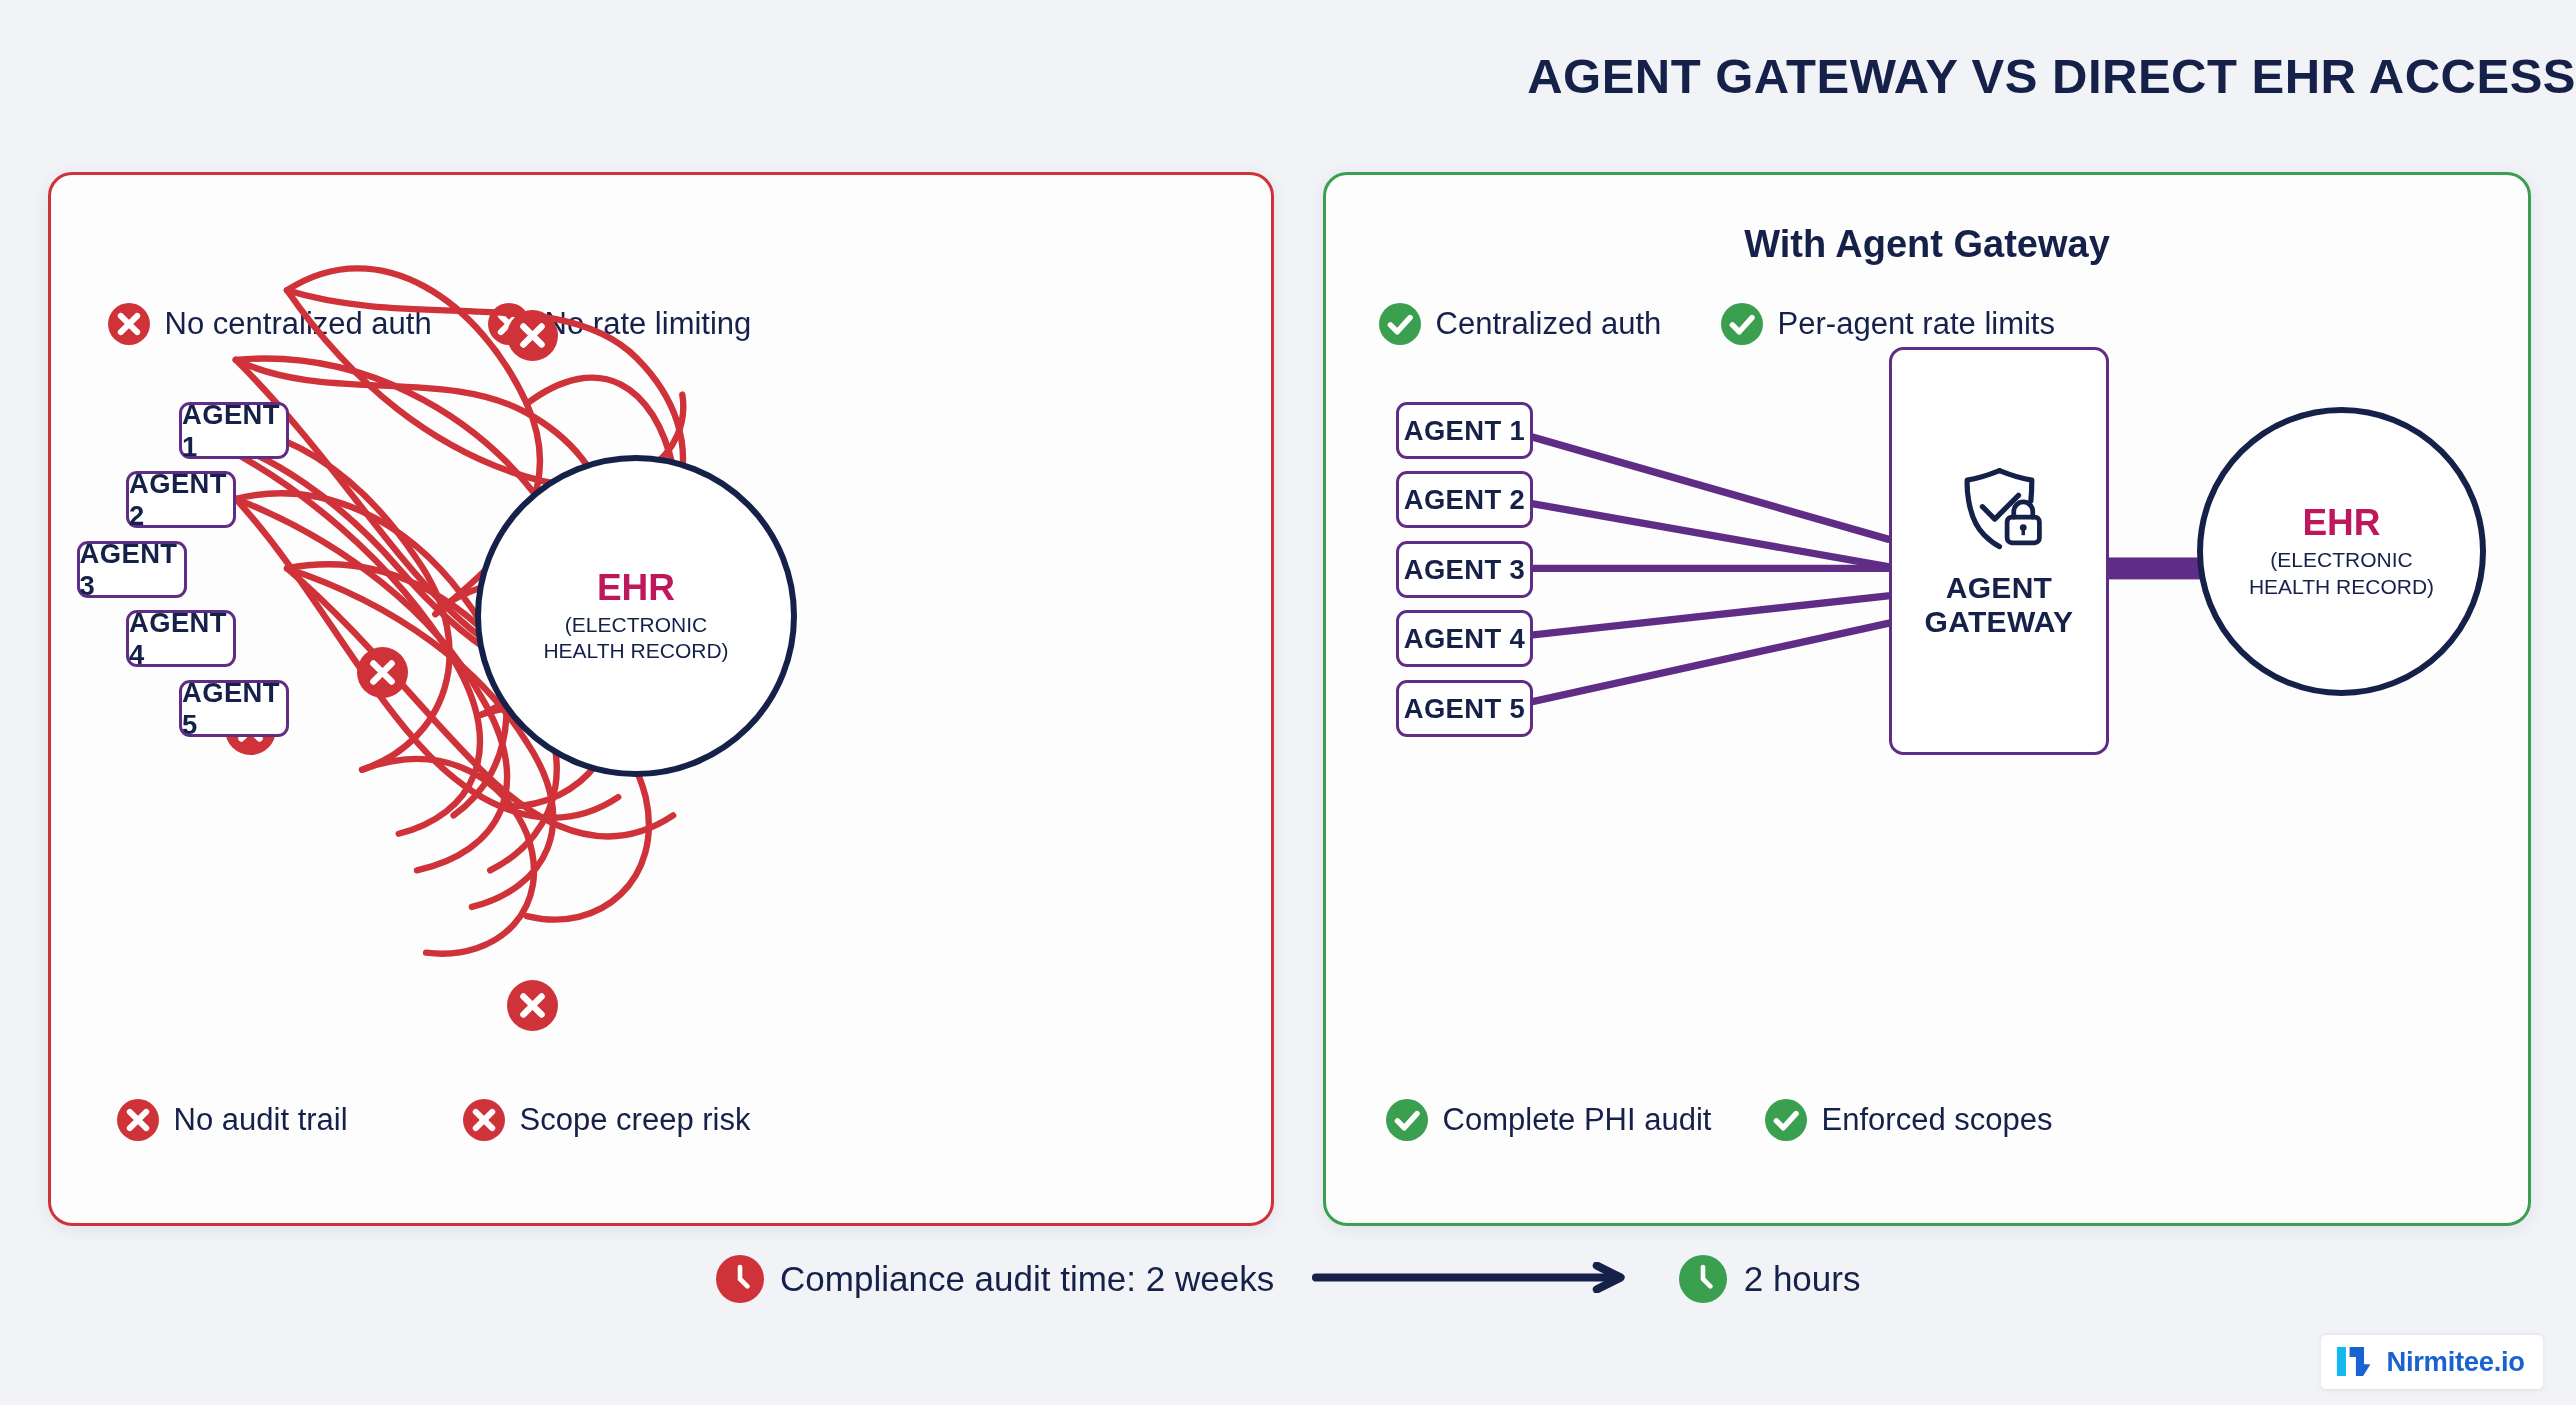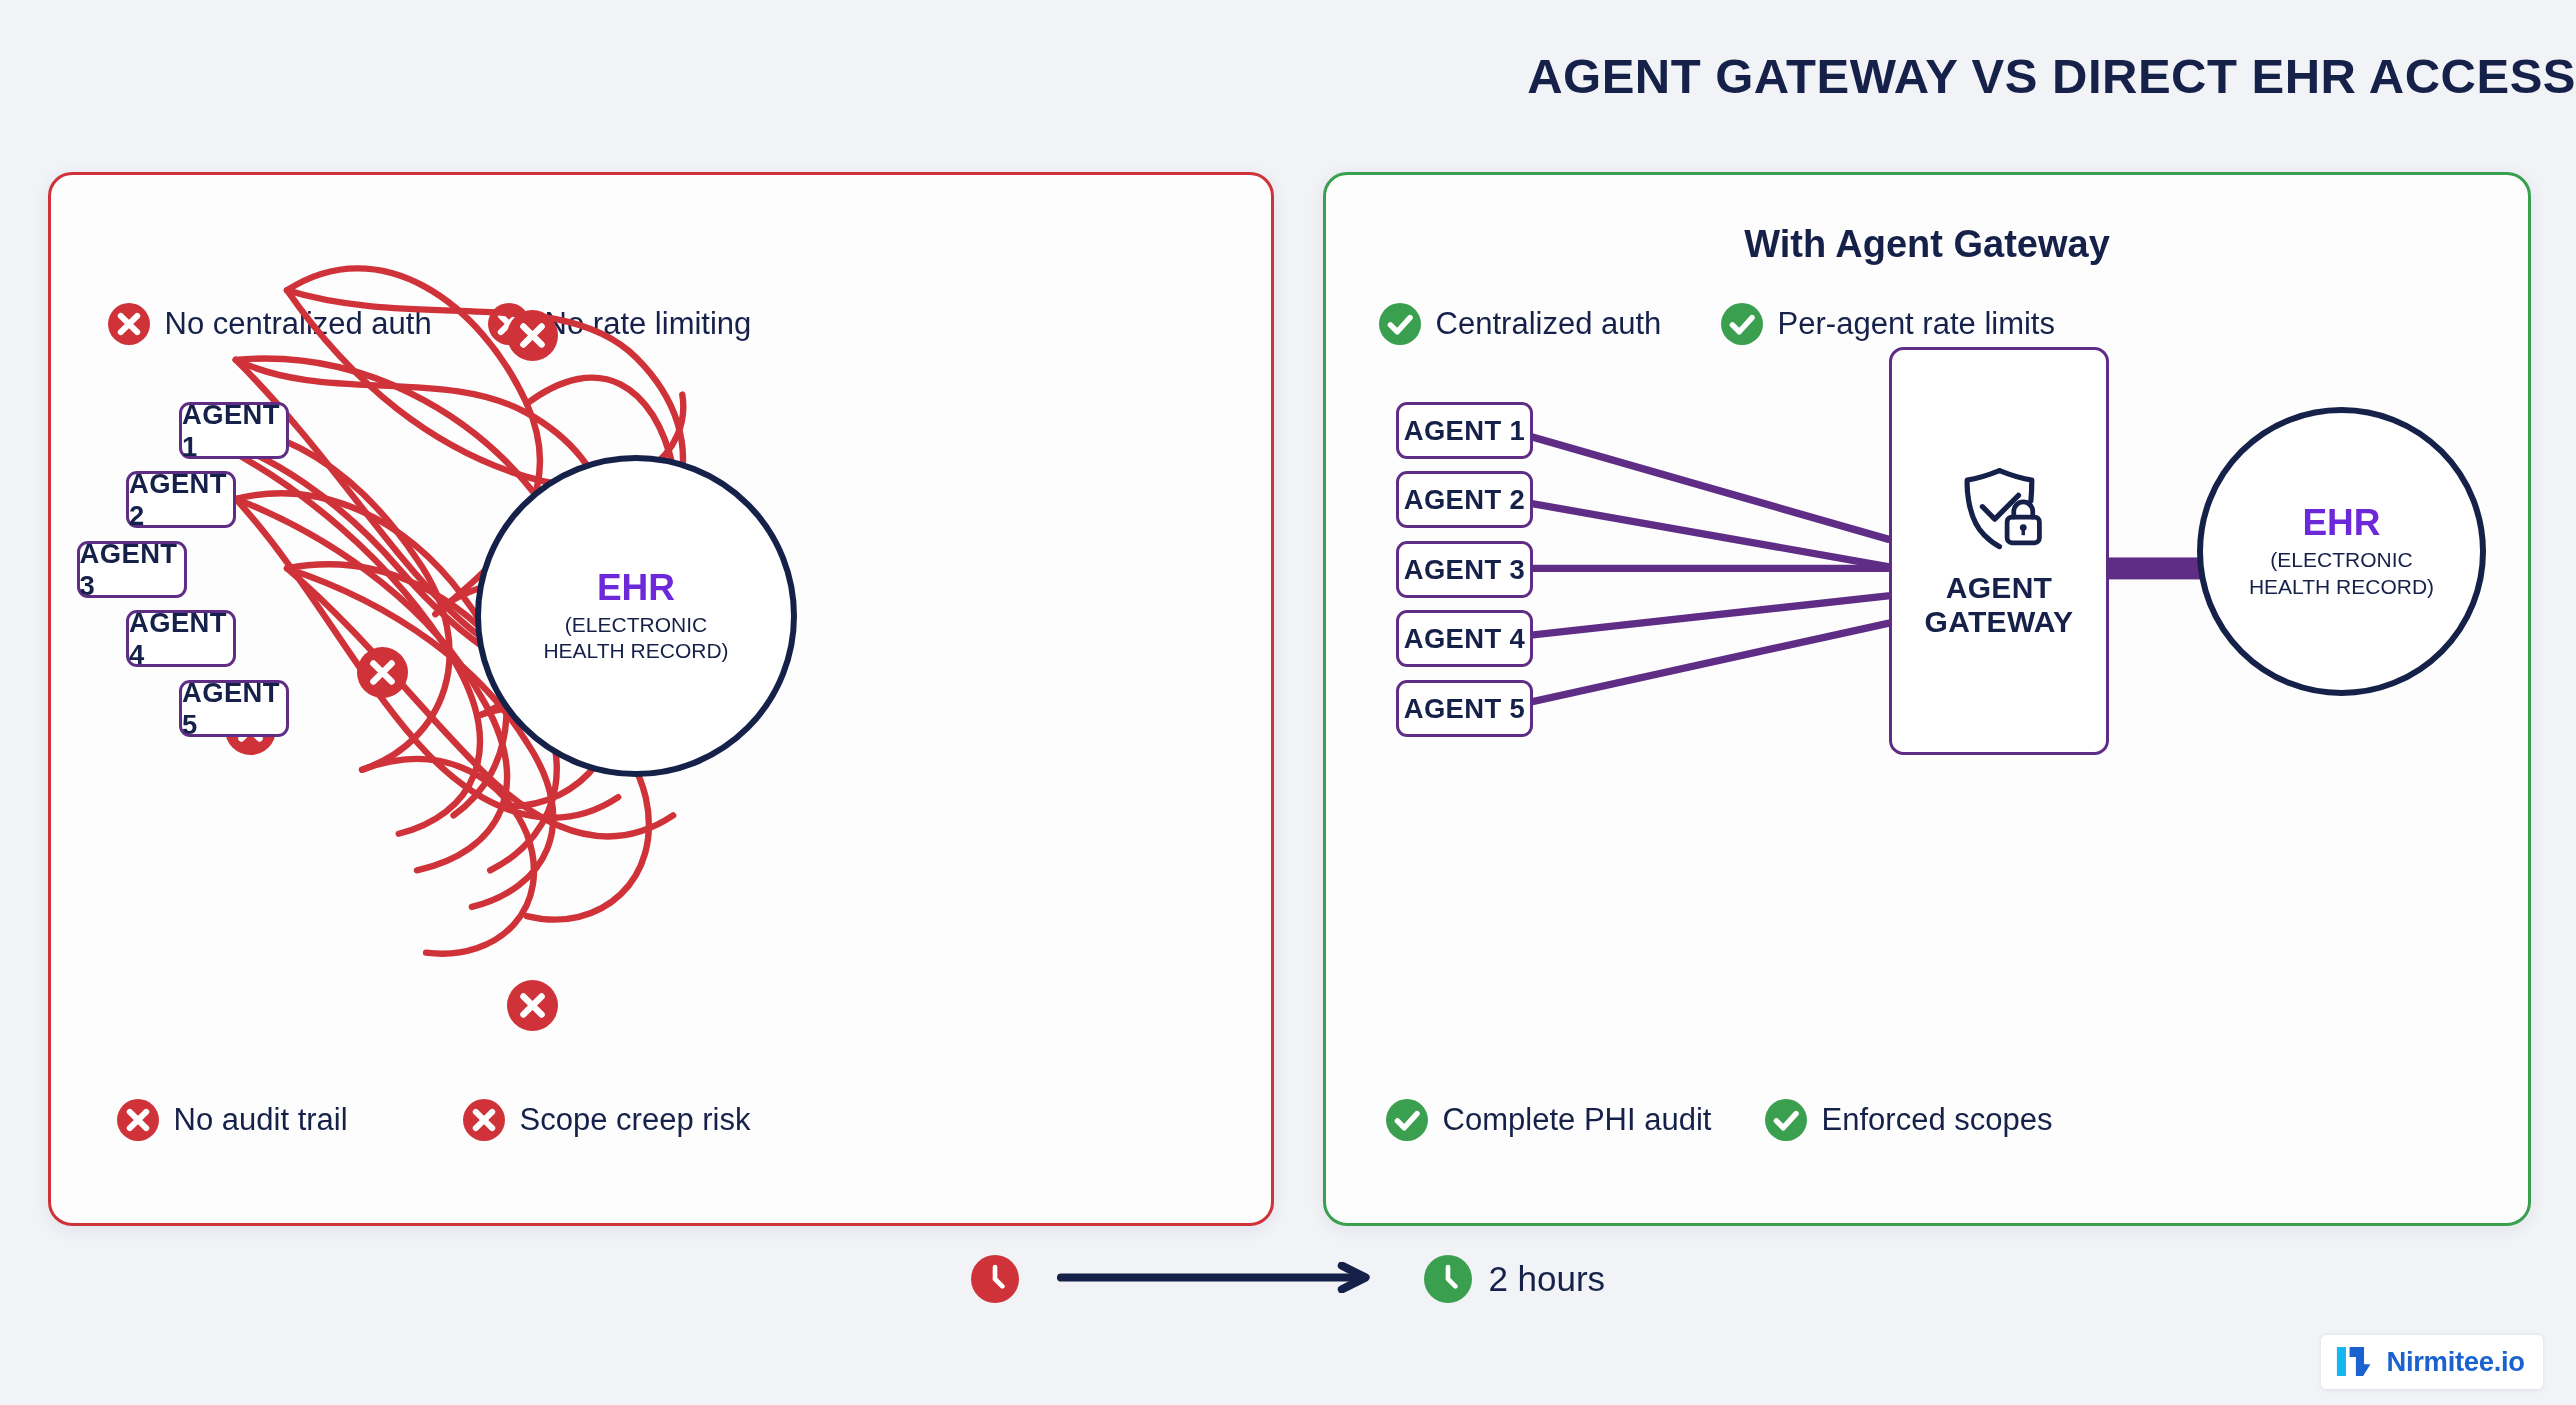--- a/index.html
+++ b/index.html
@@ -60,21 +60,21 @@
   
   .ehr {
     position: absolute;
     border: 6.4px solid var(--navy);
     border-radius: 50%;
     background: #ffffff;
     display: flex; flex-direction: column;
     align-items: center; justify-content: center;
     z-index: 4;
   }
-  .ehr .big { font-size: 37px; font-weight: 700; color: #6d28d9; line-height: 1.1; }
+  .ehr .big { font-size: 37px; font-weight: 700; color: #be185d; line-height: 1.1; }
   .ehr .small { font-size: 21px; color: #16214a; line-height: 1.25; text-align: center; margin-top: 3.7px; }
 
   
   .gateway {
     position: absolute;
     border: 3.7px solid var(--purple);
     border-radius: 14.6px;
     background: #ffffff;
     display: flex; flex-direction: column;
     align-items: center; justify-content: center;
@@ -329,20 +329,21 @@
     </div>
   </section>
 
   <div class="footer">
     <div class="foot-item">
       <span class="clock red">
         <svg viewBox="0 0 52 52">
             <path d="M26 13 L26 26 L34 34" stroke="#fff" stroke-width="5" stroke-linecap="round" fill="none"></path>
           </svg>
       </span>
+      <span class="foot-text">Compliance audit time: 2 weeks</span>
     </div>
     <span class="arrow">
       <svg width="329" height="31" viewBox="0 0 360 34">
         <path d="M4 17 L330 17" stroke="#16214a" stroke-width="9" stroke-linecap="round" fill="none"></path>
         <path d="M312 4 L338 17 L312 30" stroke="#16214a" stroke-width="9" fill="none" stroke-linecap="round" stroke-linejoin="round"></path>
       </svg>
     </span>
     <div class="foot-item">
       <span class="clock green">
         <svg viewBox="0 0 52 52">

